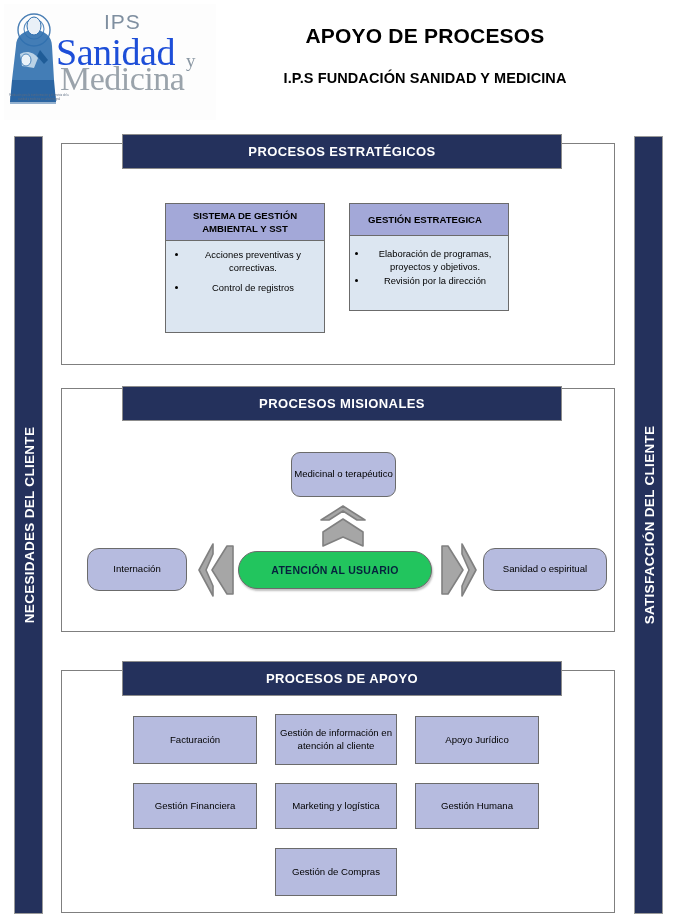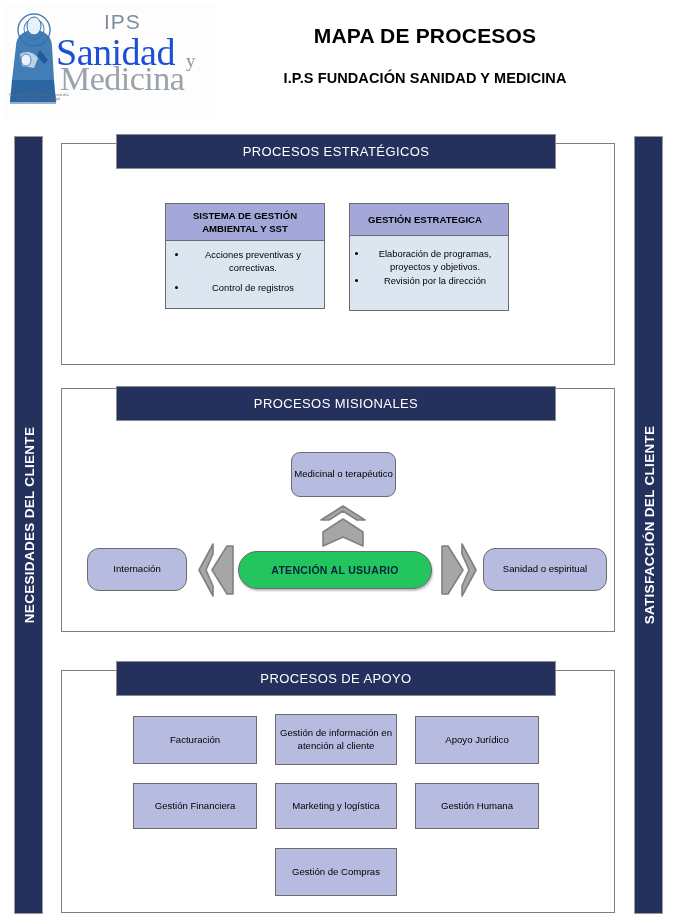--- a/index.html
+++ b/index.html
@@ -126,47 +126,47 @@
     border: 1.5px solid #7f7f7f;
     box-sizing: border-box;
     background: #ffffff;
   }
   #sec-strategic { top: 143px; height: 222px; }
   #sec-missional { top: 388px; height: 244px; }
   #sec-support   { top: 670px; height: 243px; }
 
   .banner {
     position: absolute;
-    left: 116px;
+    left: 122px;
     width: 440px;
     height: 35px;
     background: #24315c;
     border: 1px solid #8c8c8c;
     box-sizing: border-box;
     color: #ffffff;
     font-size: 13px;
-    font-weight: normal;
+    font-weight: bold;
     letter-spacing: 0.4px;
     display: flex;
     align-items: center;
     justify-content: center;
     z-index: 5;
   }
   #banner-strategic { top: 134px; }
   #banner-missional { top: 386px; }
   #banner-support   { top: 661px; }
 
   
   .strat-card {
     position: absolute;
     border: 1.5px solid #6b6b6b;
     box-sizing: border-box;
     background: #dce6f1;
   }
-  #strat-card-1 { left: 165px; top: 203px; width: 160px; height: 106px; }
+  #strat-card-1 { left: 165px; top: 203px; width: 160px; height: 130px; }
   #strat-card-2 { left: 349px; top: 203px; width: 160px; height: 108px; }
 
   .strat-head {
     background: #a3a8d8;
     border-bottom: 1.5px solid #6b6b6b;
     text-align: center;
     font-size: 9.6px;
     font-weight: bold;
     line-height: 13px;
     padding: 5px 4px 5px 4px;
@@ -268,21 +268,21 @@
         <rect x="6" y="86" width="46" height="8" fill="#2b65a2" opacity="0.5"></rect>
       </svg>
     </div>
     <div id="logo-ips">IPS</div>
     <div id="logo-sanidad">Sanidad</div>
     <div id="logo-y">y</div>
     <div id="logo-medicina">Medicina</div>
     <div id="logo-fineprint">Fundación para la transformación y el servicio de la sanidad y medicina en salud integral</div>
   </div>
 
-  <div id="title-main">MAPA DE PROCESOS</div>
+  <div id="title-main">APOYO DE PROCESOS</div>
   <div id="title-sub">I.P.S FUNDACIÓN SANIDAD Y MEDICINA</div>
 </div>
 
 <div class="side-bar" id="side-left">
   <div class="side-label">NECESIDADES DEL CLIENTE</div>
 </div>
 <div class="side-bar" id="side-right">
   <div class="side-label">SATISFACCIÓN DEL CLIENTE</div>
 </div>
 

